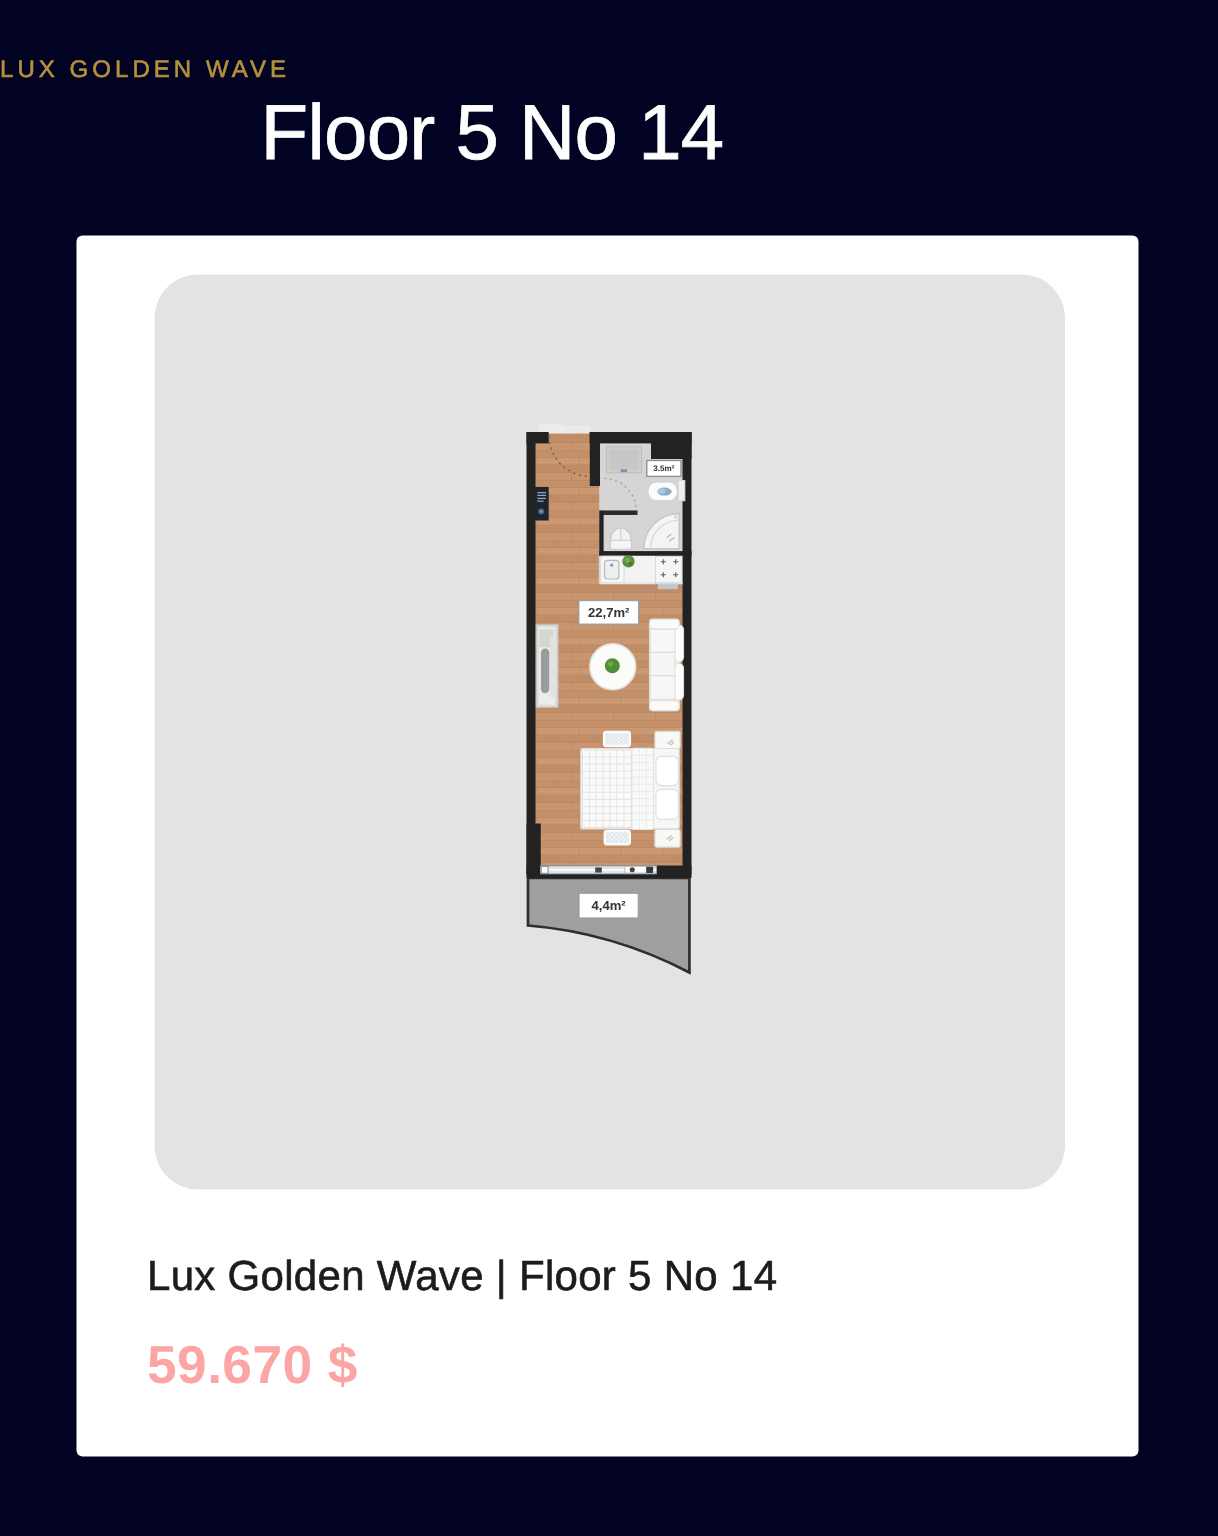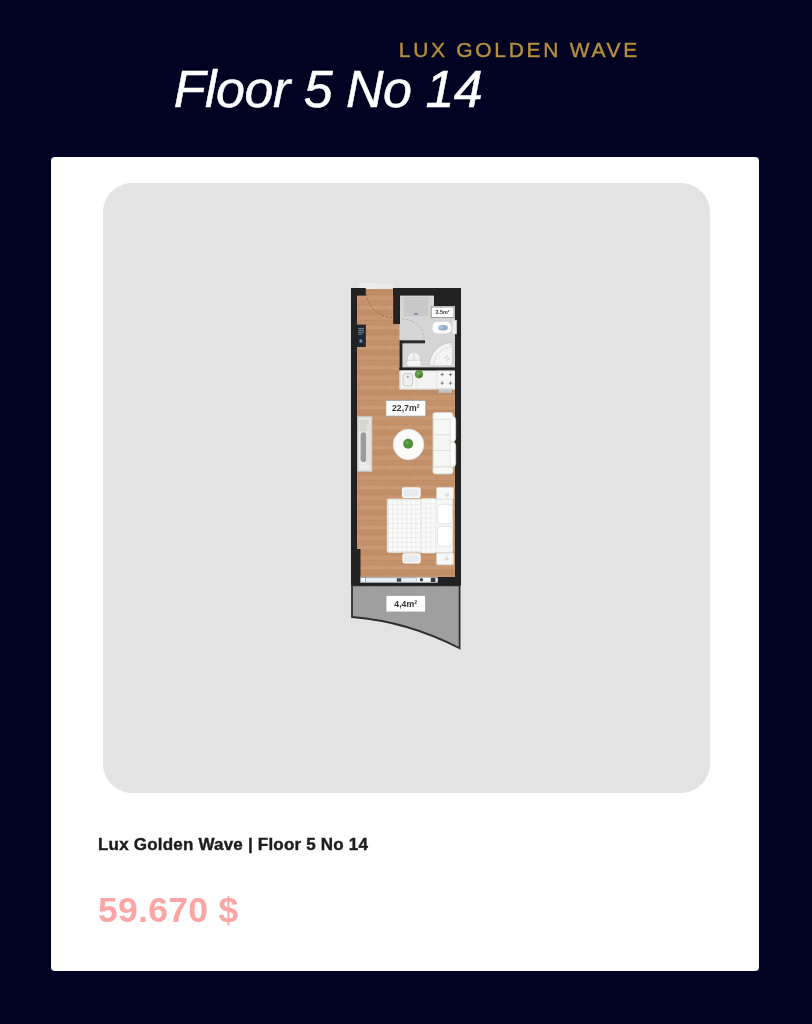--- a/index.html
+++ b/index.html
@@ -1,22 +1,22 @@
 <!DOCTYPE html>
 <html><head>
 <meta charset="utf-8">
 <style>
   html,body{margin:0;padding:0;}
   body{width:812px;height:1024px;background:#020223;font-family:"Liberation Sans",sans-serif;overflow:hidden;}
   .page{position:relative;width:812px;height:1024px;}
-  .eyebrow{position:absolute;top:38px;left:0;width:640px;text-align:right;color:#b5913d;font-size:21px;letter-spacing:2.7px;font-weight:400;-webkit-text-stroke:0.4px #b5913d;}
-  .title{position:absolute;top:59px;left:0;width:656px;text-align:center;color:#ffffff;font-size:52px;letter-spacing:-0.5px;font-weight:500;font-style:italic;-webkit-text-stroke:0.5px #ffffff;}
+  .eyebrow{position:absolute;top:38px;left:0;width:640px;text-align:left;color:#b5913d;font-size:16px;letter-spacing:2.7px;font-weight:400;-webkit-text-stroke:0.4px #b5913d;}
+  .title{position:absolute;top:59px;left:0;width:656px;text-align:center;color:#ffffff;font-size:52px;letter-spacing:-0.5px;font-weight:500;-webkit-text-stroke:0.5px #ffffff;}
   .card{position:absolute;left:51px;top:157px;width:708px;height:814px;background:#ffffff;border-radius:4px;}
   .panel{position:absolute;left:52px;top:26px;width:607px;height:610px;background:#e3e3e4;border-radius:29px;}
-  .caption{position:absolute;left:98px;top:835px;color:#1c1c1c;font-size:17px;font-weight:700;letter-spacing:0.2px;-webkit-text-stroke:0.4px #1c1c1c;}
+  .caption{position:absolute;left:98px;top:835px;color:#1c1c1c;font-size:28px;font-weight:400;letter-spacing:0.2px;-webkit-text-stroke:0.4px #1c1c1c;}
   .price{position:absolute;left:98px;top:890px;color:#fca5a5;font-size:35.5px;font-weight:700;letter-spacing:0.3px;}
   svg{position:absolute;left:0;top:0;}
 </style>
 </head>
 <body>
 <div class="page">
 
   <div class="eyebrow">LUX GOLDEN WAVE</div>
 
   <div class="title">Floor 5 No 14</div>

